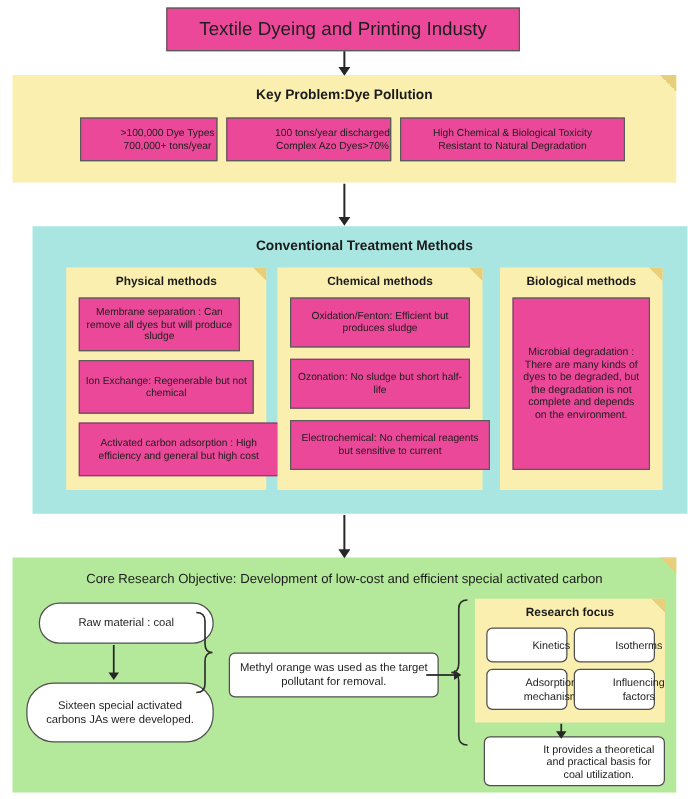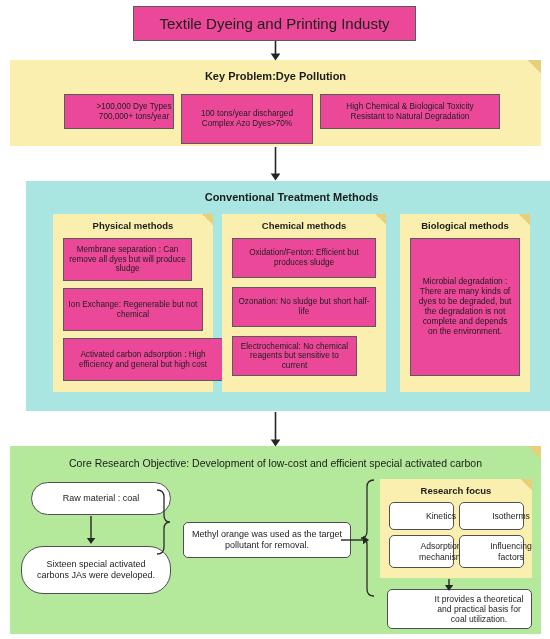--- a/index.html
+++ b/index.html
@@ -94,21 +94,21 @@
   </div>
 
   <div class="panel yellow" style="left:10px; top:60px; width:531px; height:86px;">
     <div class="fold"></div>
     <div class="panel-title" style="top:10px;">Key Problem:Dye Pollution</div>
 
     <div class="abs plain-box t-fact" style="left:54px; top:34px; width:110px; height:35px;">
       <span style="white-space:pre-line;margin-left:30px;">&gt;100,000 Dye Types
 700,000+ tons/year</span>
     </div>
-    <div class="abs plain-box t-fact" style="left:171px; top:34px; width:132px; height:50px;">
+    <div class="abs plain-box t-fact" style="left:171px; top:34px; width:132px; height:35px;justify-content:flex-end;">
       <span style="white-space:pre-line;">100 tons/year discharged
 Complex Azo Dyes&gt;70%</span>
     </div>
     <div class="abs plain-box t-fact" style="left:310px; top:34px; width:180px; height:35px;">
       <span style="white-space:pre-line;">High Chemical &amp; Biological Toxicity
 Resistant to Natural Degradation</span>
     </div>
   </div>
 
   <div class="panel cyan" style="left:26px; top:181px; width:531px; height:230px;">
@@ -130,21 +130,21 @@
 
     <div class="card" style="left:196px; top:33px; width:164px; height:178px;">
       <div class="fold"></div>
       <div class="card-title">Chemical methods</div>
       <div class="abs plain-box t-item" style="left:10px; top:24px; width:144px; height:40px; padding:0 4px;">
         <span>Oxidation/Fenton:  Efficient but produces sludge</span>
       </div>
       <div class="abs plain-box t-item" style="left:10px; top:73px; width:144px; height:40px; padding:0 4px;">
         <span>Ozonation:  No sludge but short half-life</span>
       </div>
-      <div class="abs plain-box t-item" style="left:10px; top:122px; width:125px; height:40px; padding:12px 4px;">
+      <div class="abs plain-box t-item" style="left:10px; top:122px; width:160px; height:40px; padding:12px 4px;">
         <span>Electrochemical:  No chemical reagents but sensitive to current</span>
       </div>
     </div>
 
     <div class="card" style="left:374px; top:33px; width:130px; height:178px;">
       <div class="fold"></div>
       <div class="card-title">Biological methods</div>
       <div class="abs plain-box t-bio" style="left:10px; top:24px; width:110px; height:138px; padding:0 6px;">
         <span>Microbial degradation : There are many kinds of dyes to be degraded, but the degradation is not complete and depends on the environment.</span>
       </div>

